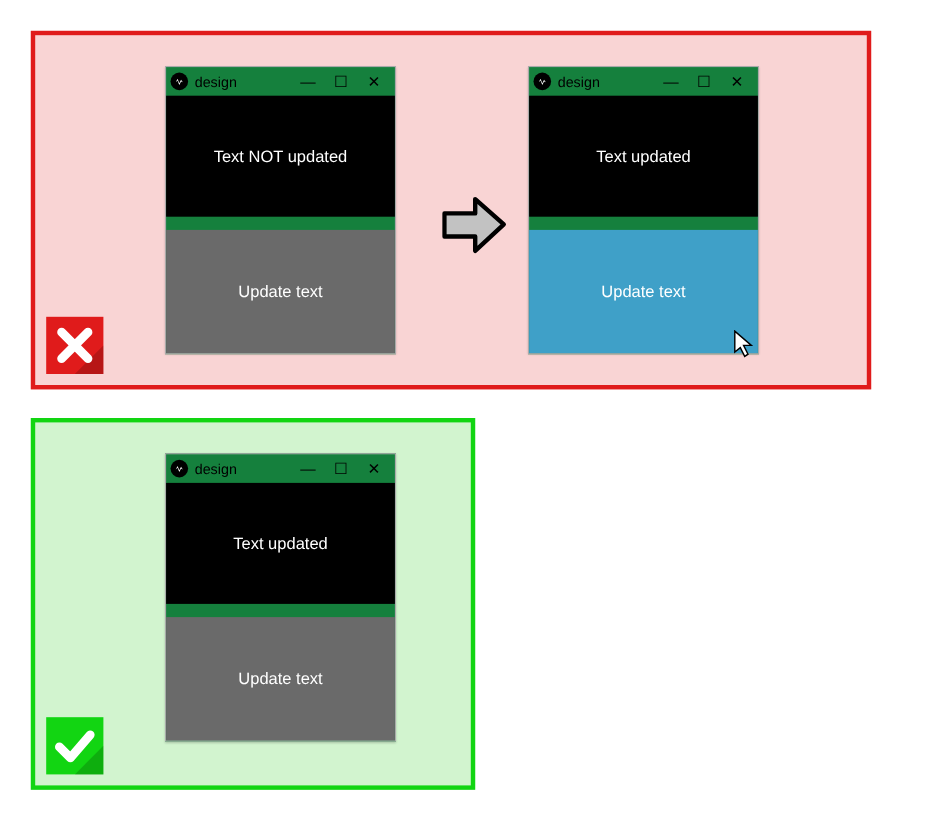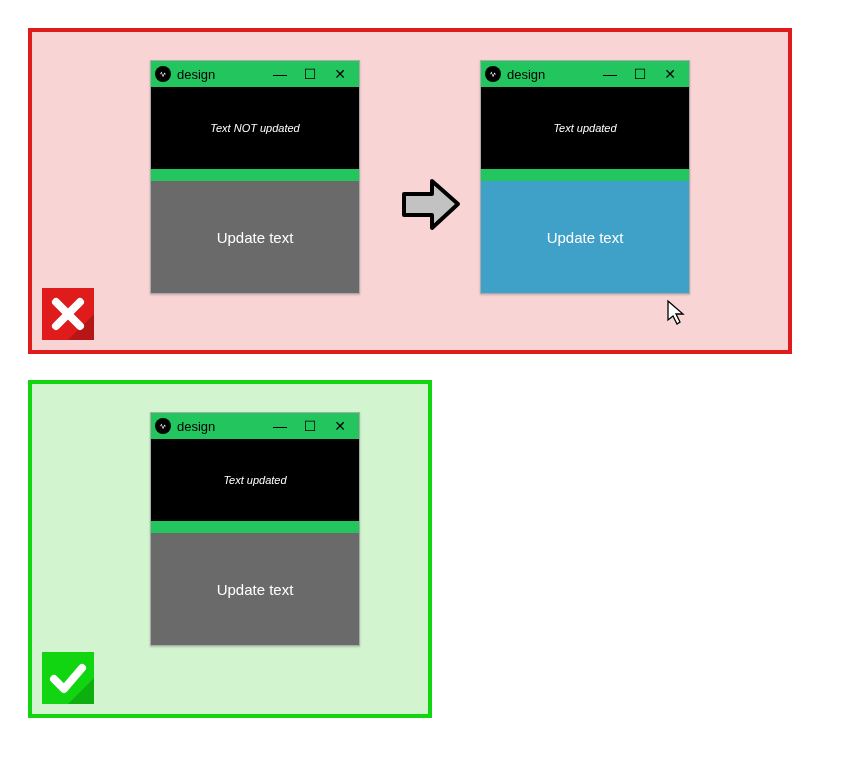--- a/index.html
+++ b/index.html
@@ -52,21 +52,21 @@
     border-left: 26px solid transparent;
     border-bottom: 26px solid rgba(0,0,0,0.18);
   }
   .badge svg {
     position: relative;
     z-index: 1;
   }
   .app-window {
     position: absolute;
     width: 210px;
-    background: #22c55e;
+    background: #15803d;
     border: 1px solid #aaa;
     box-shadow: 0 1px 2px rgba(0,0,0,0.2);
   }
   .titlebar {
     height: 26px;
     display: flex;
     align-items: center;
     padding: 0 4px;
     font-size: 13px;
     color: #000;
@@ -92,28 +92,27 @@
   .titlebar .ctrl {
     width: 30px;
     height: 100%;
     display: inline-flex;
     align-items: center;
     justify-content: center;
     font-size: 14px;
     font-family: Arial, sans-serif;
   }
   .content-top {
-    height: 82px;
+    height: 110px;
     background: #000;
     color: #fff;
     display: flex;
     align-items: center;
     justify-content: center;
-    font-size: 11px;
-    font-style: italic;
+    font-size: 15px;
   }
   .content-btm {
     height: 112px;
     display: flex;
     align-items: center;
     justify-content: center;
     font-size: 15px;
     color: #fff;
     cursor: pointer;
     margin-top: 12px;

